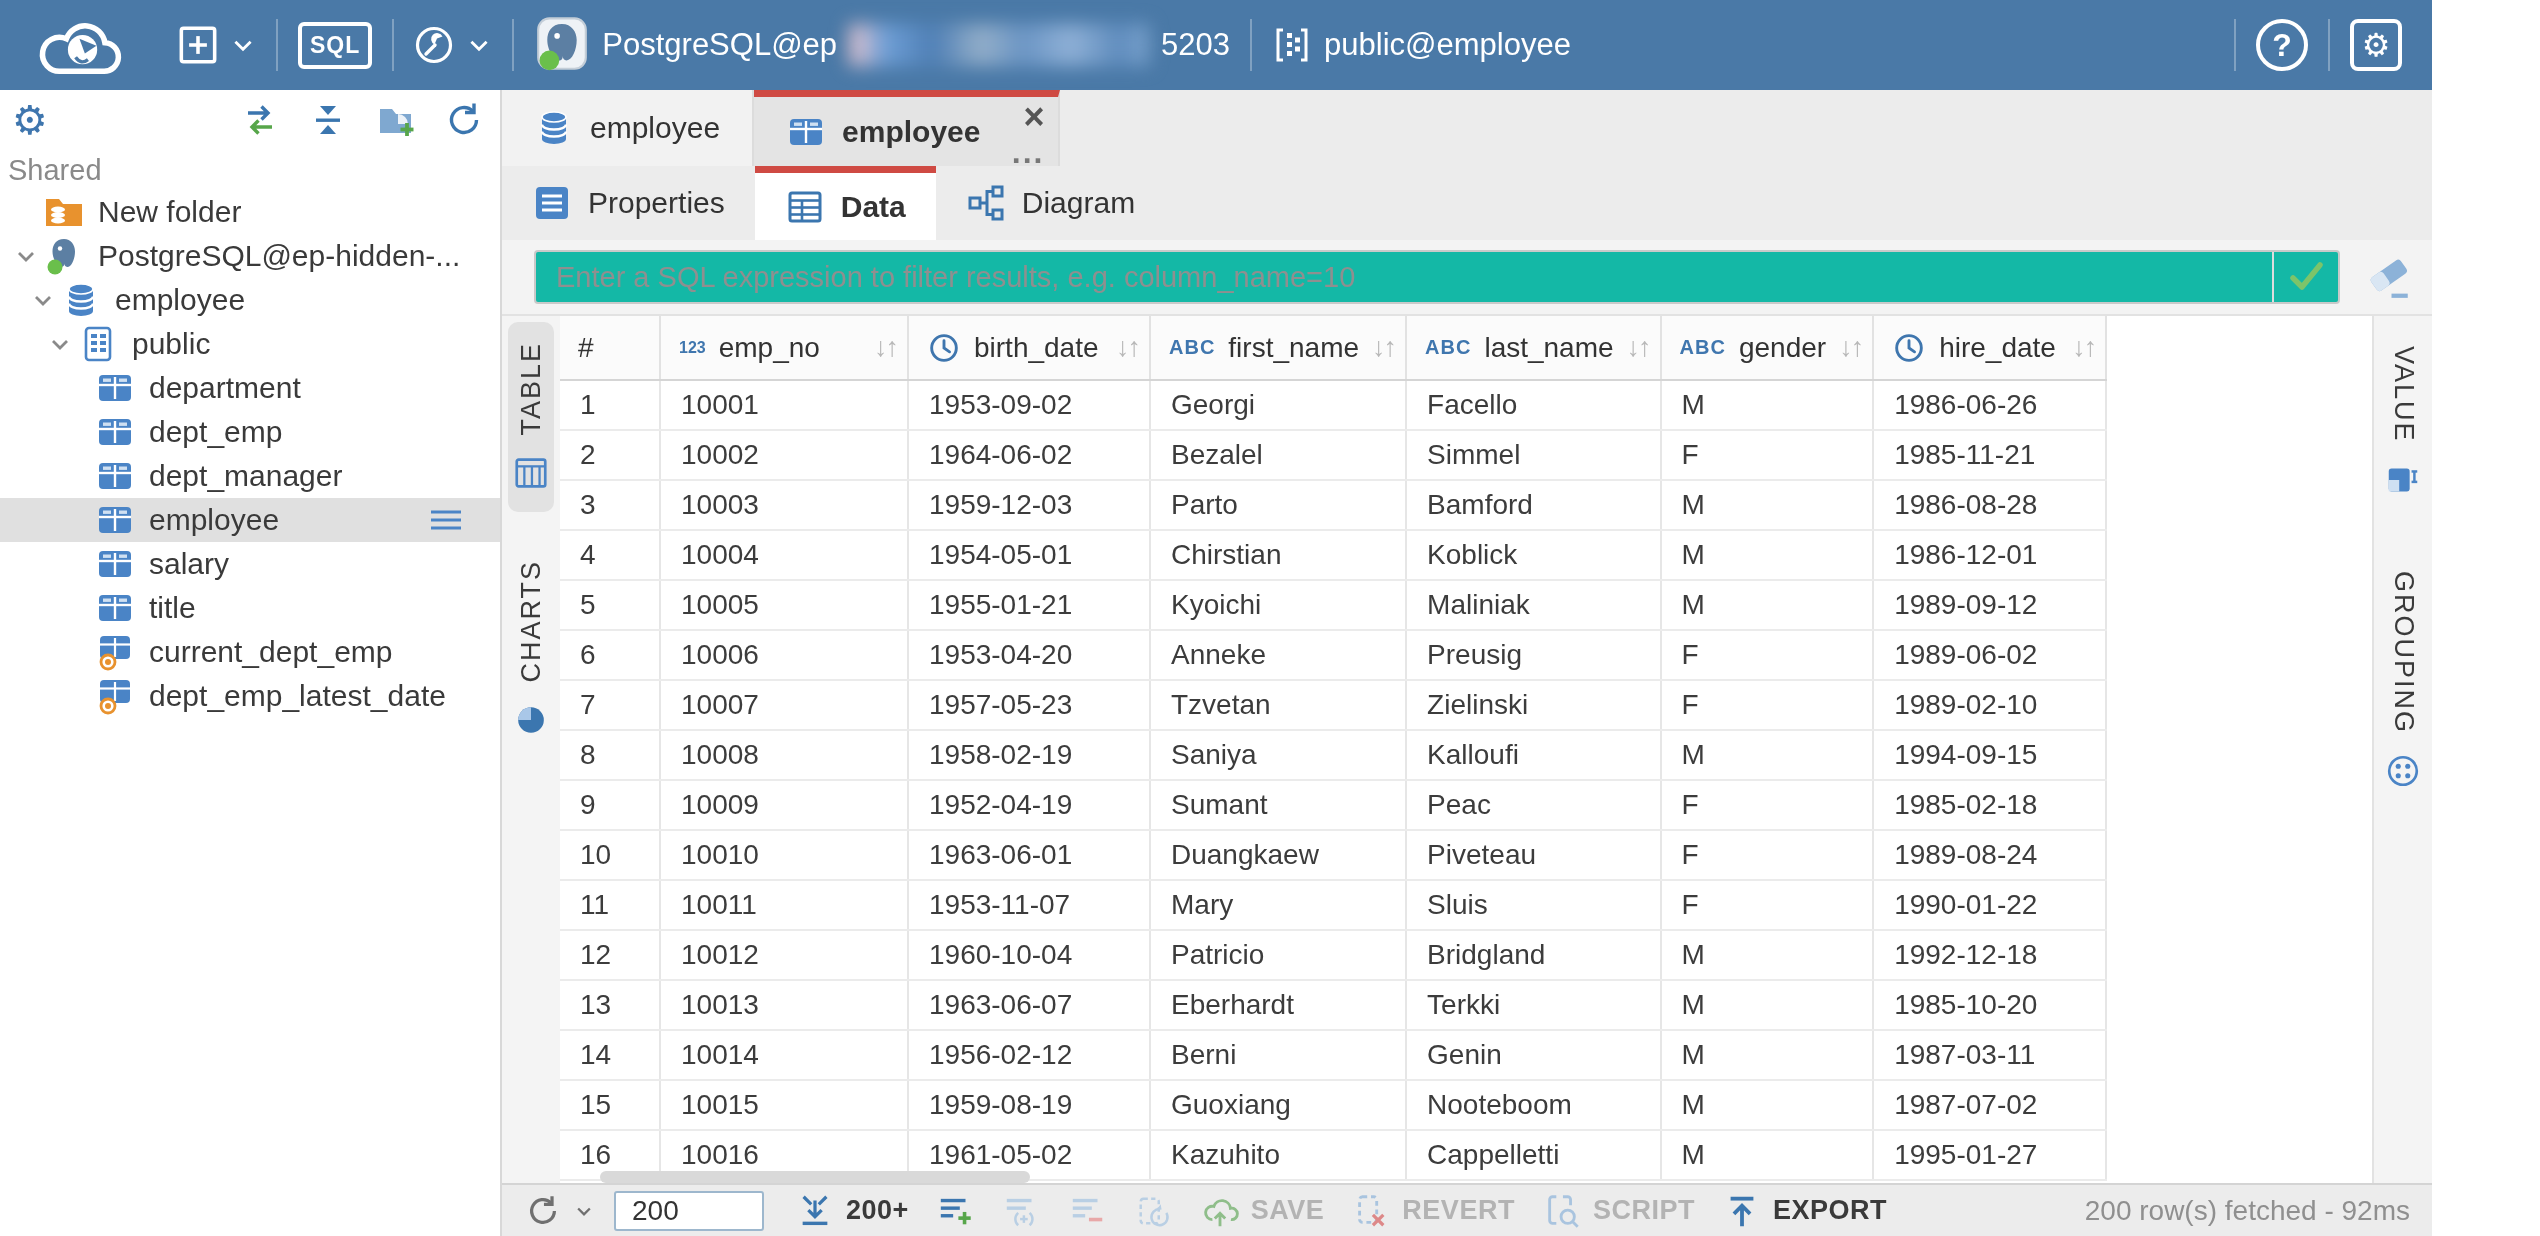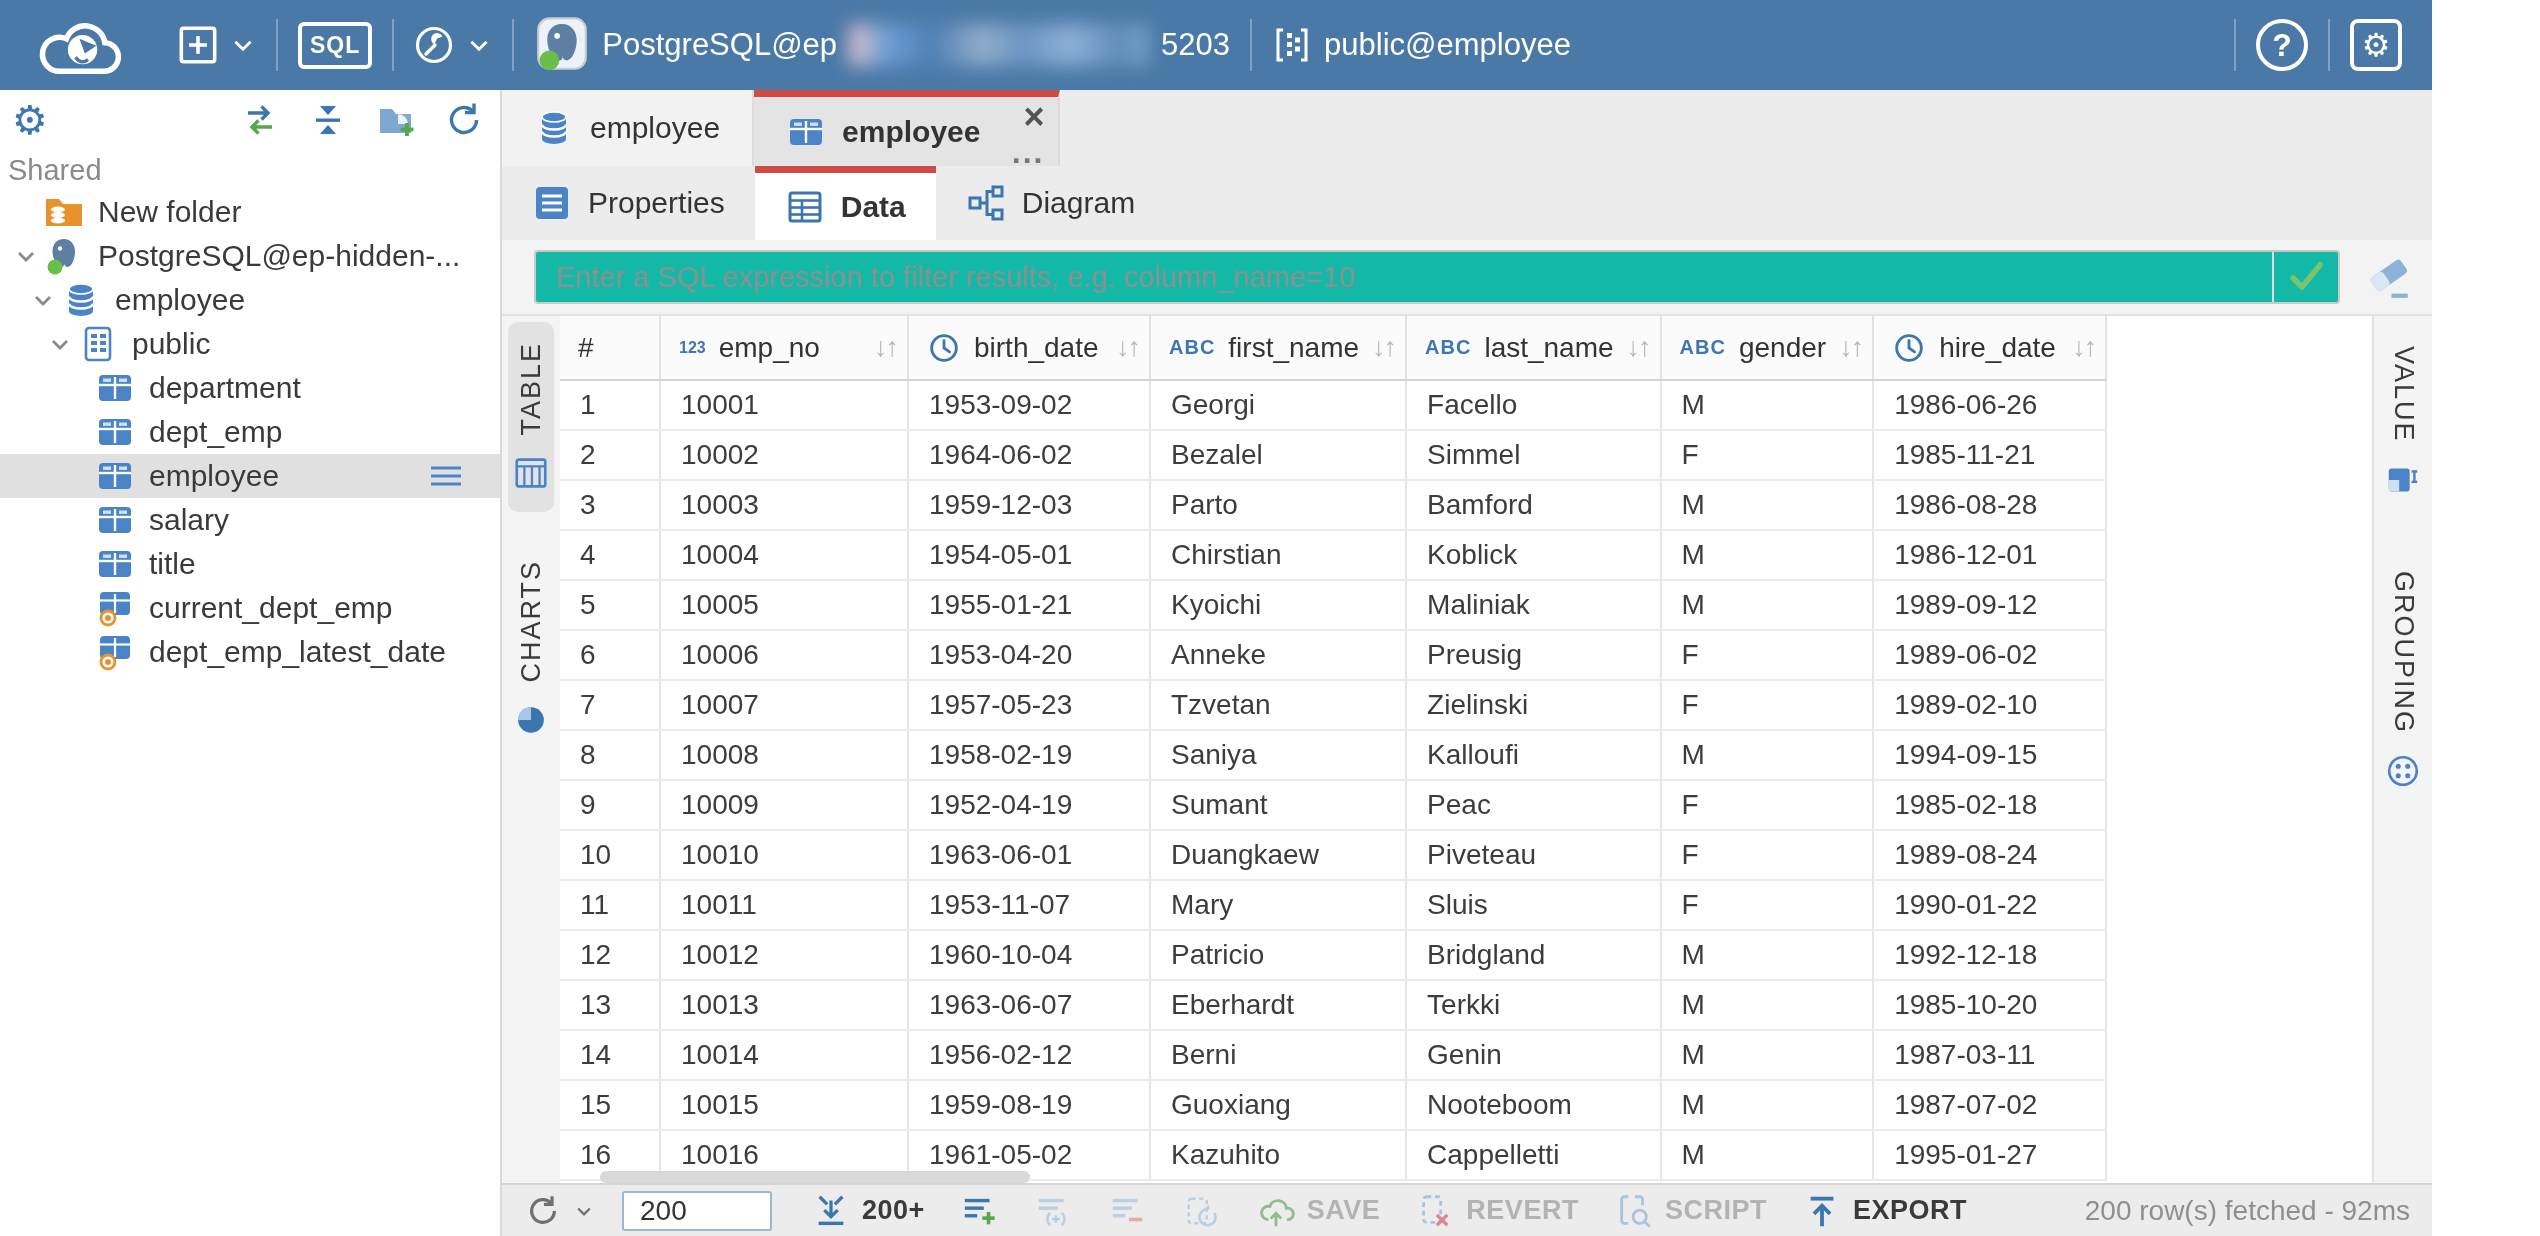--- a/index.html
+++ b/index.html
@@ -93,21 +93,21 @@
   .hname { white-space:nowrap; }
   .tbadge { color:#3f76ae; font-weight:bold; font-size:16px; }
   .abc { font-size:20px; letter-spacing:1px; }
   .ticon { width:34px; height:34px; flex:0 0 34px; }
   .ticon svg { width:100%; height:100%; }
   .sort { margin-left:auto; color:#b8b8b8; font-size:27px; letter-spacing:-2px; }
   .grid td { height:50px; border-bottom:2px solid #ebebeb; border-right:2px solid #e6e6e6;
              font-size:28px; color:#3c3c3c; padding:0 10px 0 20px; white-space:nowrap; overflow:hidden; }
   .hscroll { position:absolute; bottom:0; left:40px; width:430px; height:12px; border-radius:7px; background:#d9d9d9; }
 
-  .statusbar { flex:0 0 53px; background:#ececec; border-top:2px solid #d4d4d4; display:flex; align-items:center; padding:0 22px; gap:8px; }
+  .statusbar { flex:0 0 53px; background:#ececec; border-top:2px solid #d4d4d4; display:flex; align-items:center; padding:0 22px; }
   .st-item { display:flex; align-items:center; gap:12px; padding:0 14px; font-size:27px; font-weight:bold; color:#3a3a3a; letter-spacing:.5px; cursor:pointer; }
   .st-item.disabled { color:#b3b3b3; cursor:default; }
   .st-icon { width:38px; height:38px; }
   .st-icon svg { width:100%; height:100%; display:block; }
   .st-chev { width:20px; height:20px; }
   .rowlimit { width:150px; height:40px; border:2px solid #9db7cd; border-radius:3px; background:#fff; font-size:28px; color:#333;
               padding:0 16px; outline:none; font-family:"Liberation Sans","DejaVu Sans",sans-serif; margin:0 18px 0 6px; }
   .status-text { margin-left:auto; color:#8f8f8f; font-size:28px; }
 </style>
 </head>
@@ -316,20 +316,35 @@
                 <g stroke="#fff" stroke-width="2.4">
                   <line x1="4" y1="17" x2="36" y2="17"></line>
                   <line x1="20" y1="9" x2="20" y2="31"></line>
                 </g>
                 <rect x="8" y="10.5" width="8" height="3.4" fill="#cfe0f2"></rect>
                 <rect x="24" y="10.5" width="8" height="3.4" fill="#cfe0f2"></rect>
               </svg>
             </span>
             <span class="tree-label">dept_emp</span>
           </div>
+          <div class="tree-row" style="padding-left: 59px;">
+            <span class="tree-chevron"></span>
+            <span class="tree-icon">
+              <svg viewBox="0 0 40 40">
+                <rect x="4" y="7" width="32" height="26" rx="4" fill="#4a84c6"></rect>
+                <g stroke="#fff" stroke-width="2.4">
+                  <line x1="4" y1="17" x2="36" y2="17"></line>
+                  <line x1="20" y1="9" x2="20" y2="31"></line>
+                </g>
+                <rect x="8" y="10.5" width="8" height="3.4" fill="#cfe0f2"></rect>
+                <rect x="24" y="10.5" width="8" height="3.4" fill="#cfe0f2"></rect>
+              </svg>
+            </span>
+            <span class="tree-label">dept_manager</span>
+          </div>
           <div class="tree-row selected" style="padding-left: 59px;">
             <span class="tree-chevron"></span>
             <span class="tree-icon">
               <svg viewBox="0 0 40 40">
                 <rect x="4" y="7" width="32" height="26" rx="4" fill="#4a84c6"></rect>
                 <g stroke="#fff" stroke-width="2.4">
                   <line x1="4" y1="17" x2="36" y2="17"></line>
                   <line x1="20" y1="9" x2="20" y2="31"></line>
                 </g>
                 <rect x="8" y="10.5" width="8" height="3.4" fill="#cfe0f2"></rect>

